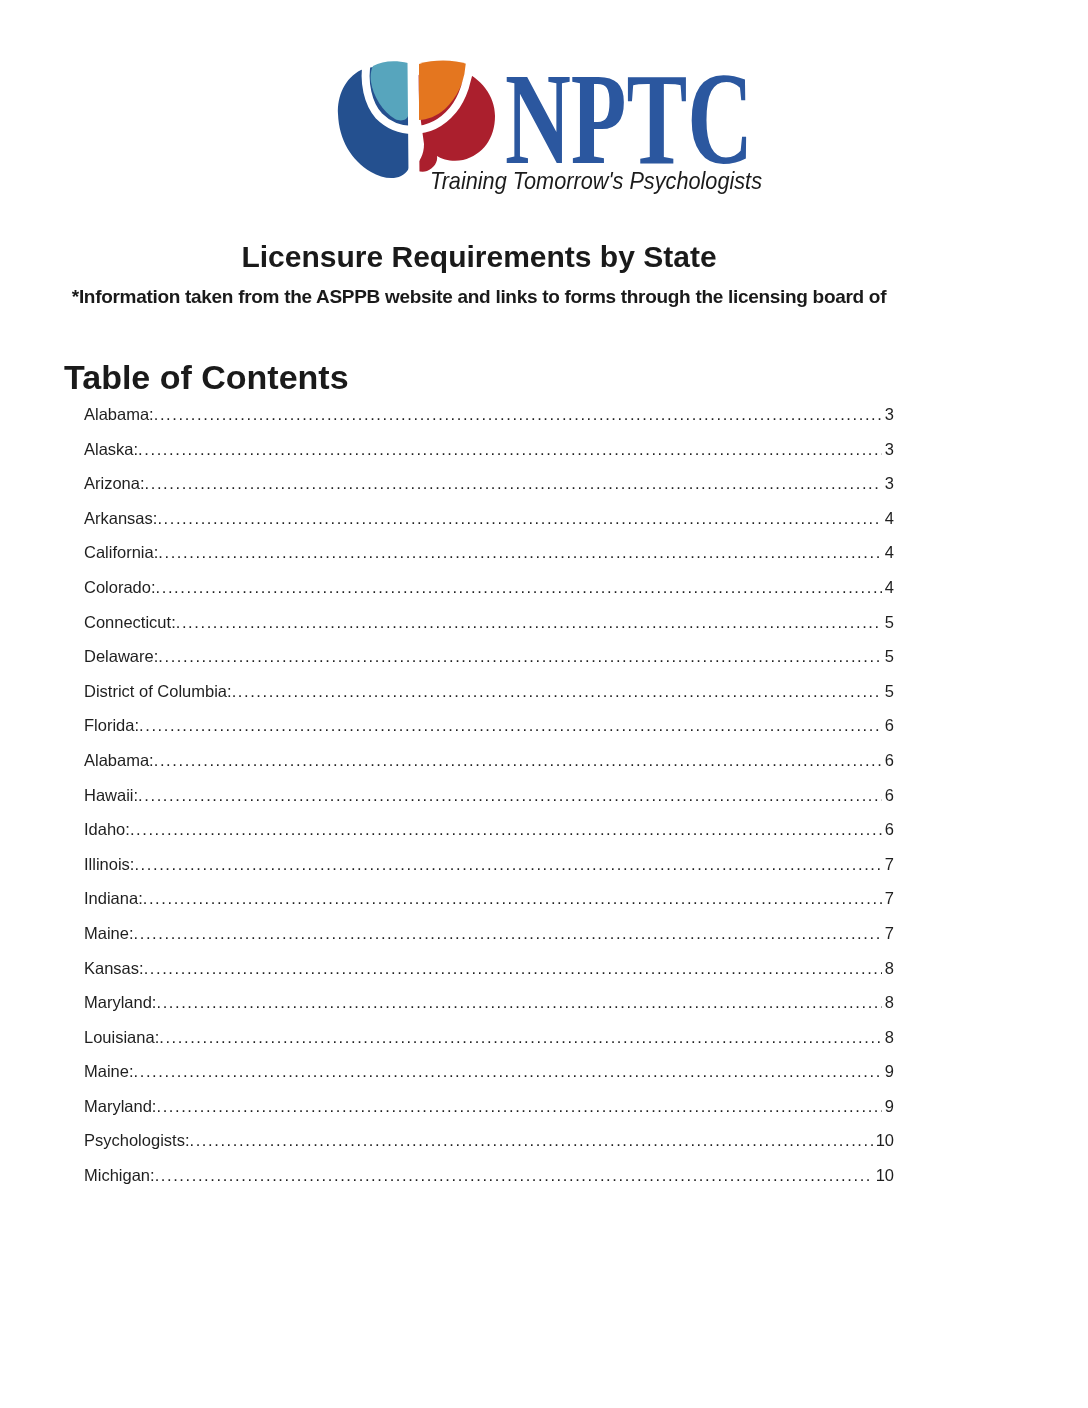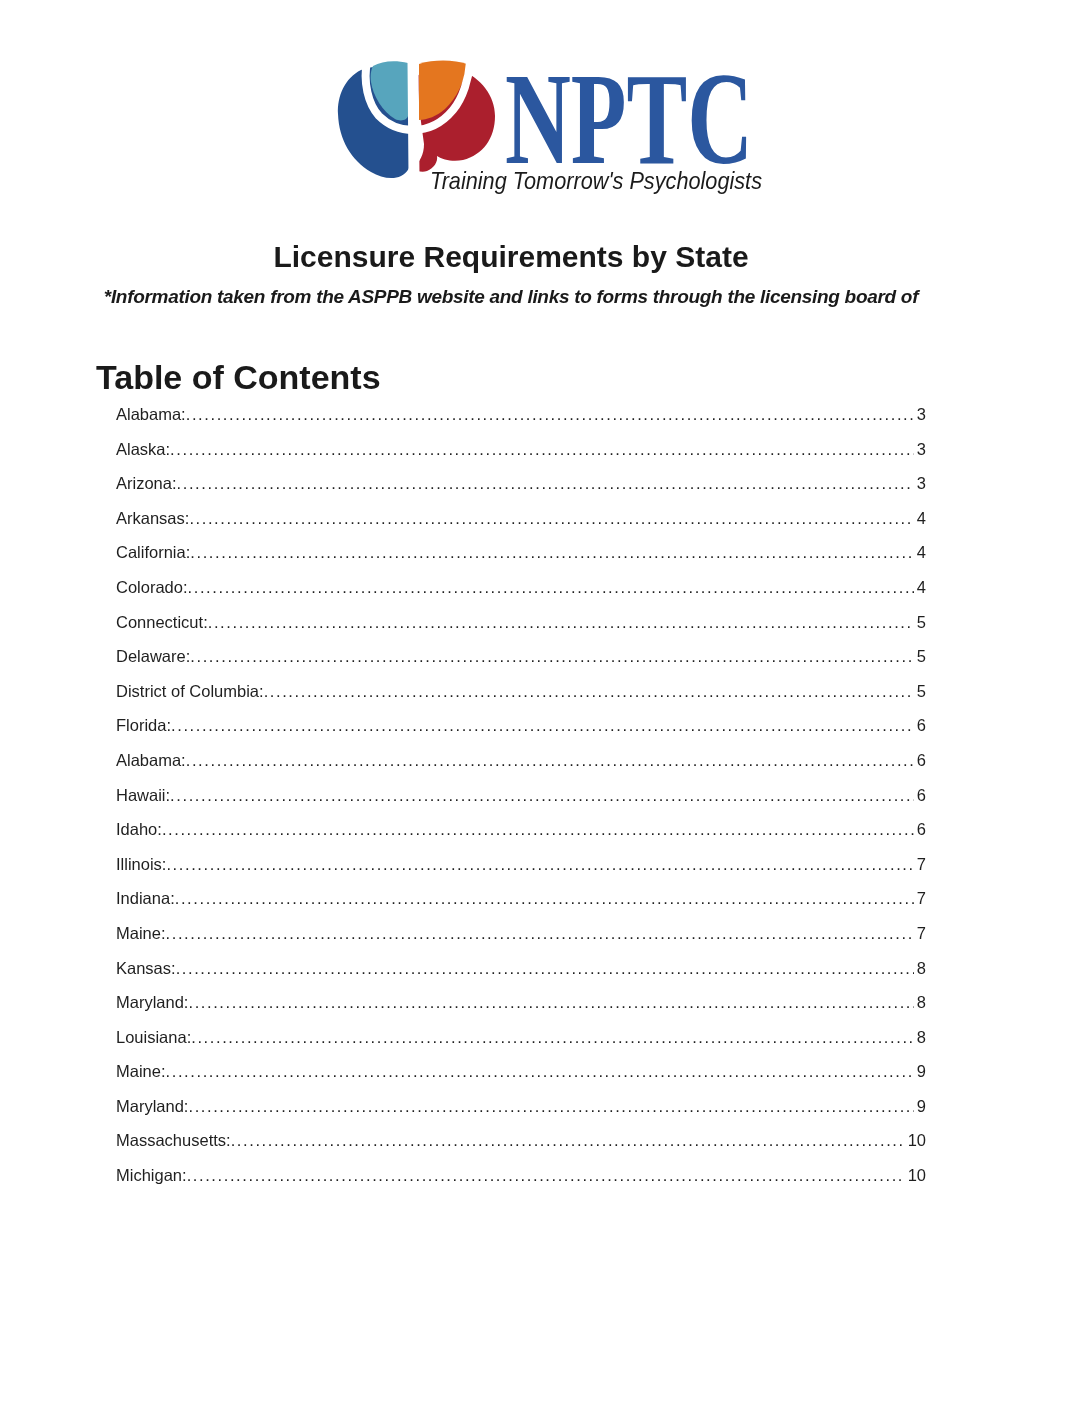--- a/index.html
+++ b/index.html
@@ -20,37 +20,36 @@
   .logo-wrap {
     padding-top: 60px;
     display: flex;
     justify-content: center;
   }
   .logo-wrap svg {
     transform: translateX(8px);
   }
   .content {
     width: 830px;
-    margin-left: 96px;
+    margin-left: 64px;
   }
   .doc-title {
     margin: 44px 0 0 0;
     text-align: center;
     font-size: 30px;
     line-height: 36px;
     font-weight: 700;
     color: #1a1a1a;
   }
   .doc-subtitle {
     margin: 6px 0 0 0;
     text-align: center;
     font-size: 19px;
     line-height: 31px;
     font-weight: 700;
-    font-style: italic;
     letter-spacing: -0.3px;
     color: #1a1a1a;
   }
   .toc-heading {
     margin: 46px 0 0 0;
     font-size: 34px;
     line-height: 38px;
     font-weight: 700;
     color: #1a1a1a;
   }
@@ -250,21 +249,21 @@
     <span class="toc-page">9</span>
   </div>
 
   <div class="toc-row">
     <span class="toc-label">Maryland:</span>
     <span class="toc-dots"></span>
     <span class="toc-page">9</span>
   </div>
 
   <div class="toc-row">
-    <span class="toc-label">Massachusetts:</span>
+    <span class="toc-label">Psychologists:</span>
     <span class="toc-dots"></span>
     <span class="toc-page">10</span>
   </div>
 
   <div class="toc-row">
     <span class="toc-label">Michigan:</span>
     <span class="toc-dots"></span>
     <span class="toc-page">10</span>
   </div>
 </div>

